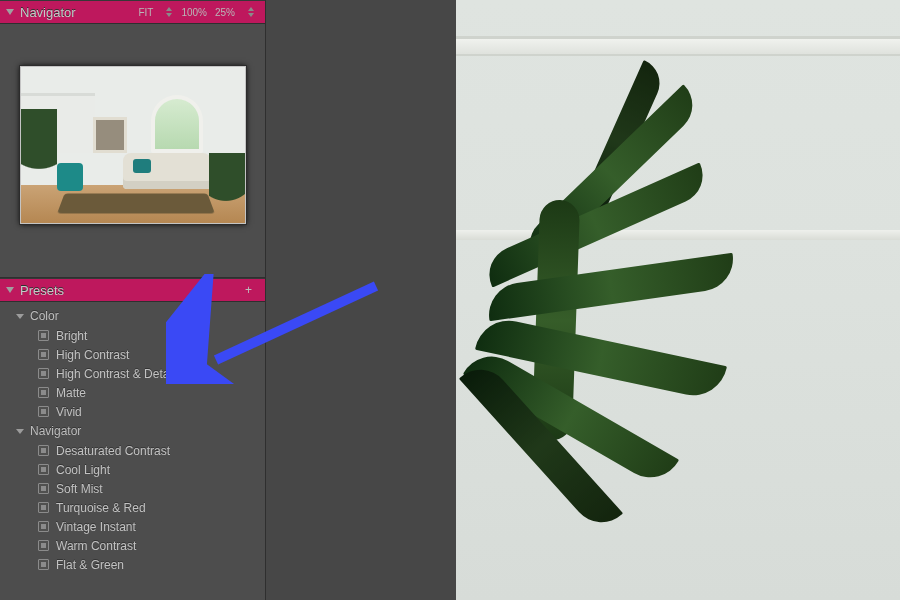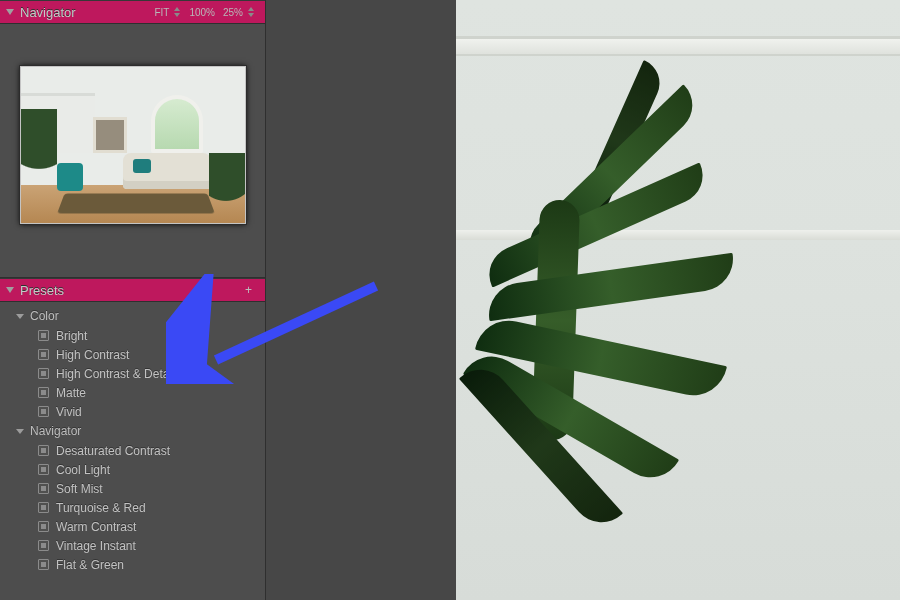--- a/index.html
+++ b/index.html
@@ -28,21 +28,21 @@
   }
   .panel-header .tri {
     width: 0; height: 0;
     border-left: 4px solid transparent;
     border-right: 4px solid transparent;
     border-top: 6px solid #a0a0a0;
     margin-right: 6px;
   }
   .panel-header .title { flex: 1; text-shadow: 0 -1px 0 #2f2f2f; }
   .zoom-options { display: flex; align-items: center; gap: 4px; font-size: 10px; color: #b8b8b8; }
-  .zoom-item { display: flex; align-items: center; gap: 4px; padding: 0 2px; }
+  .zoom-item { display: flex; align-items: center; gap: 12px; padding: 0 2px; }
   .stepper {
     width: 8px; height: 10px;
     position: relative;
   }
   .stepper::before, .stepper::after {
     content: ""; position: absolute; left: 1px;
     width: 0; height: 0;
     border-left: 3px solid transparent;
     border-right: 3px solid transparent;
   }
@@ -235,25 +235,25 @@
     <div class="preset-row">
         <div class="p-icon"></div>
         <div class="p-name">Soft Mist</div>
       </div>
     <div class="preset-row">
         <div class="p-icon"></div>
         <div class="p-name">Turquoise &amp; Red</div>
       </div>
     <div class="preset-row">
         <div class="p-icon"></div>
+        <div class="p-name">Vintage Instant</div>
+      </div>
+    <div class="preset-row">
+        <div class="p-icon"></div>
         <div class="p-name">Warm Contrast</div>
-      </div>
-    <div class="preset-row">
-        <div class="p-icon"></div>
-        <div class="p-name">Vintage Instant</div>
       </div>
     <div class="preset-row">
         <div class="p-icon"></div>
         <div class="p-name">Flat &amp; Green</div>
       </div>
 
   </div>
 </div>
 
 <div class="canvas">

